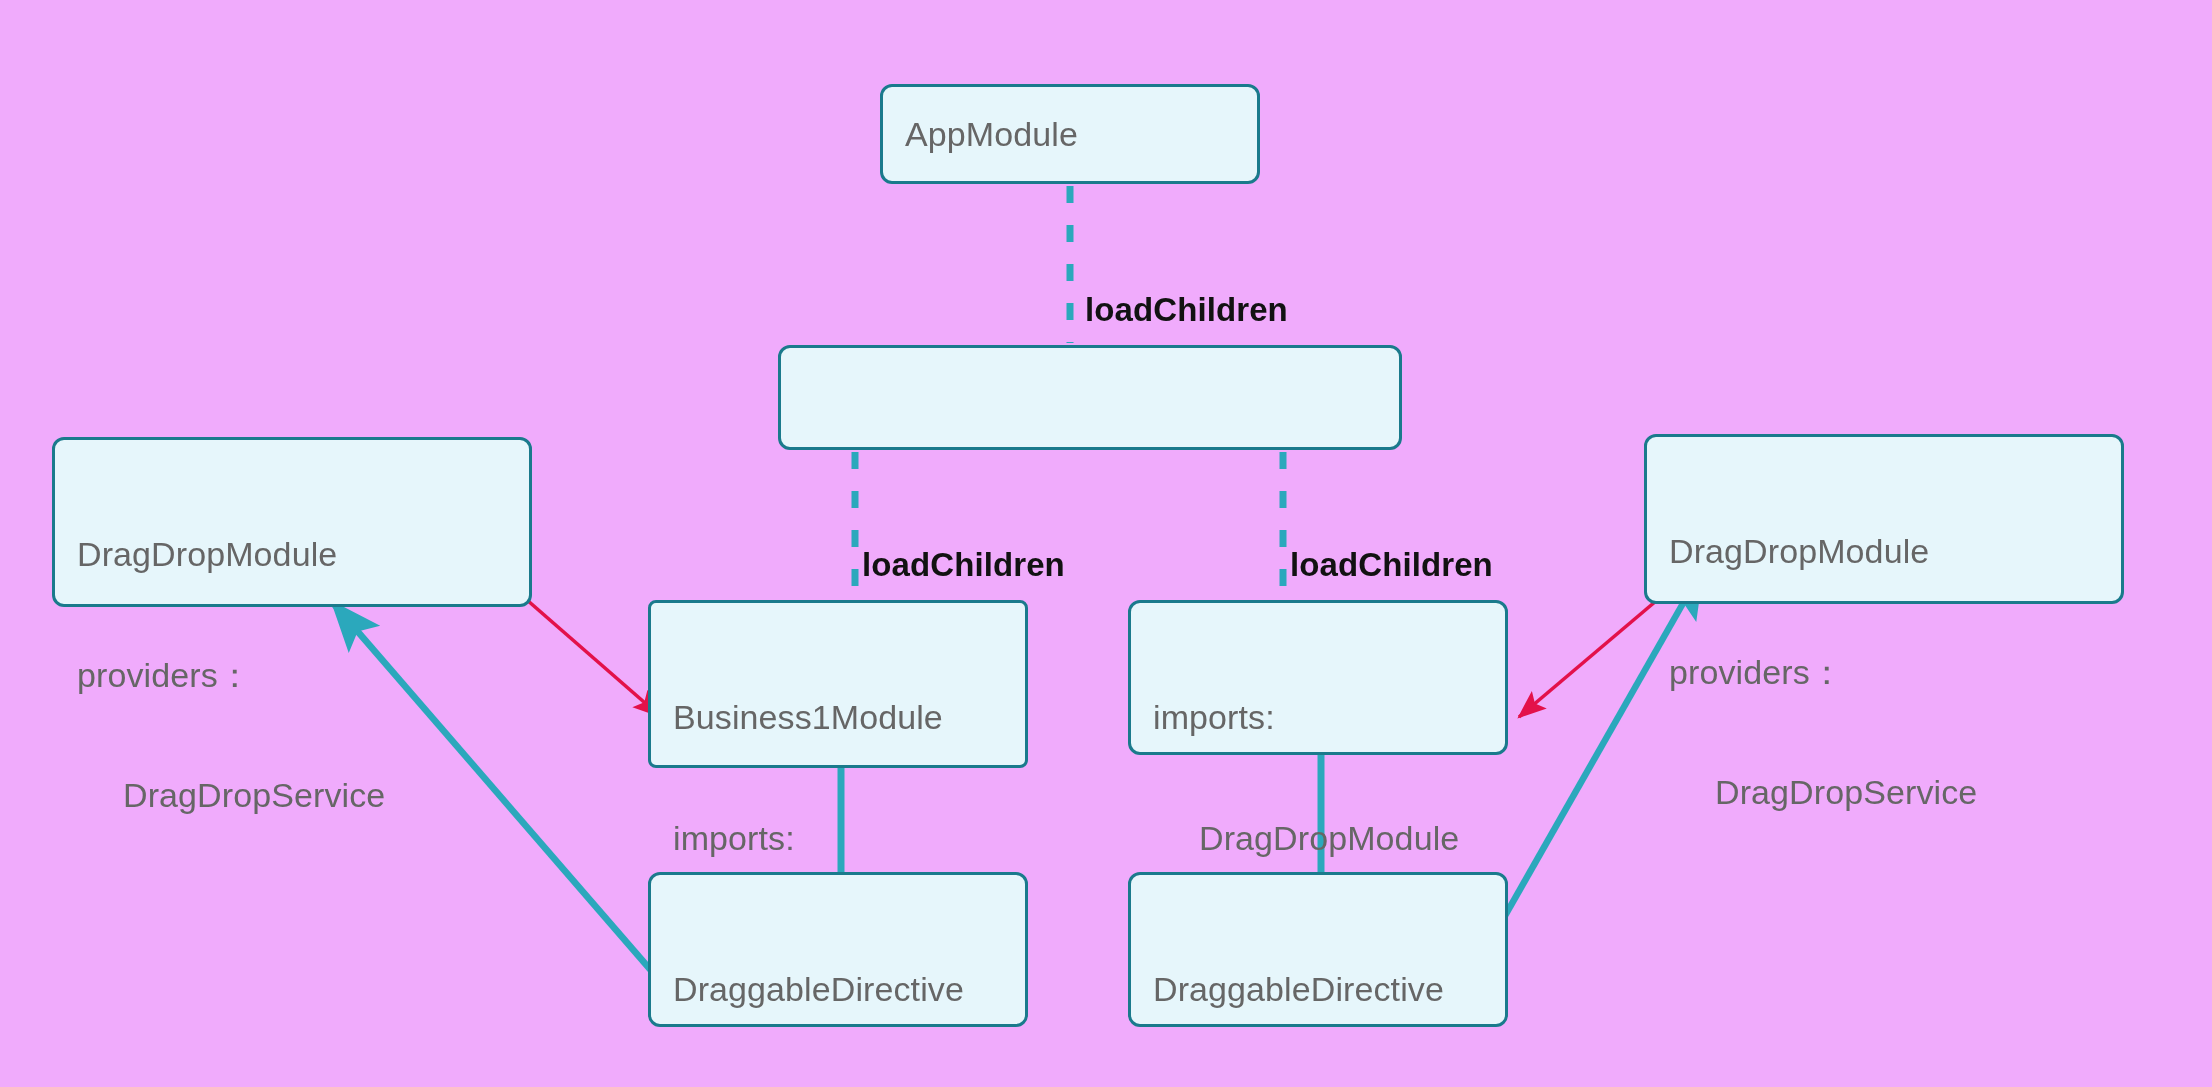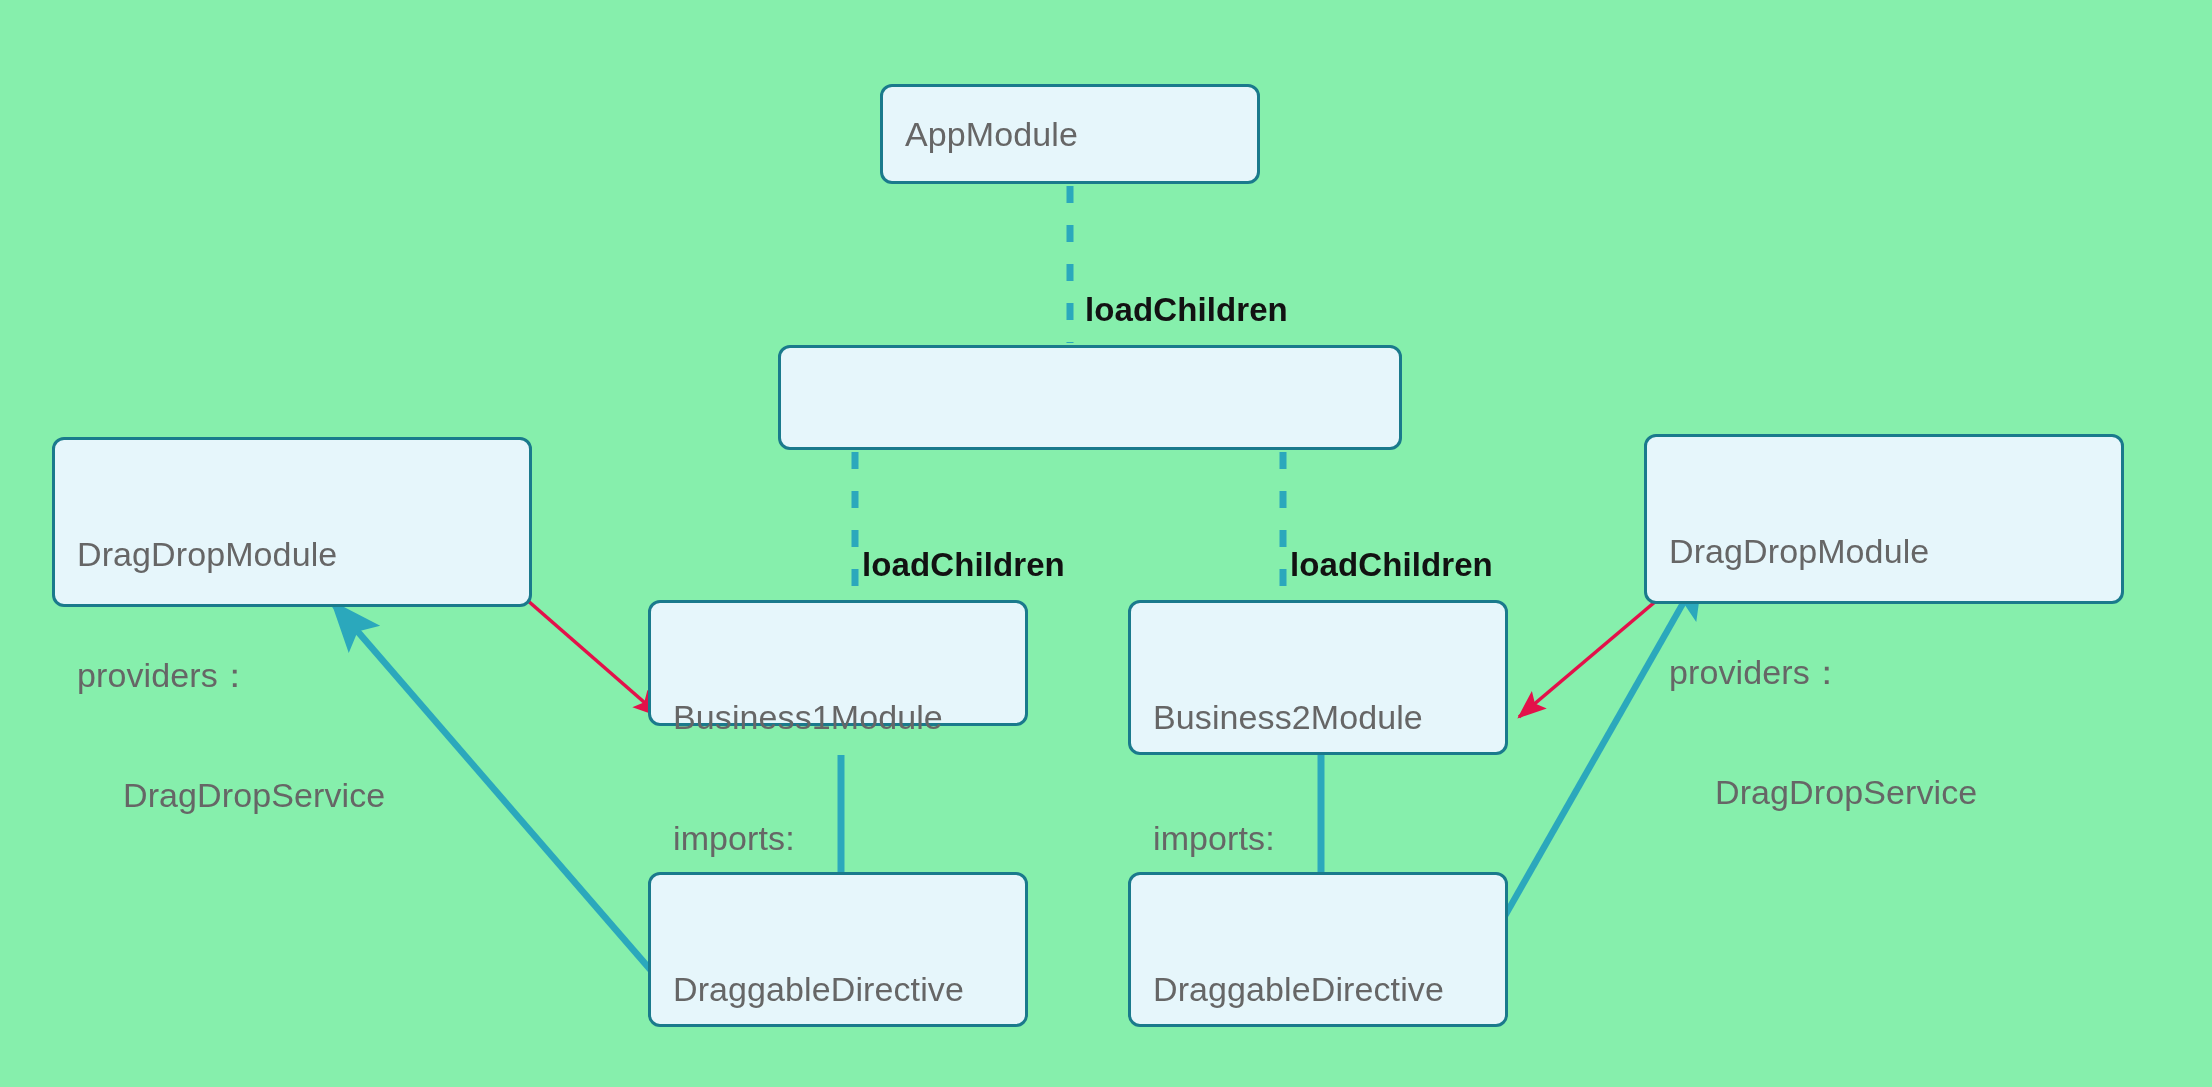--- a/index.html
+++ b/index.html
@@ -8,21 +8,21 @@
     padding: 0;
     background: #ffffff;
   }
   body {
     font-family: "Liberation Sans", "DejaVu Sans", sans-serif;
   }
   #canvas {
     position: relative;
     width: 2212px;
     height: 1087px;
-    background: #86efac;
+    background: #f0abfc;
     overflow: hidden;
   }
   #edges {
     position: absolute;
     left: 0;
     top: 0;
     width: 2212px;
     height: 1087px;
     pointer-events: none;
   }
@@ -103,28 +103,27 @@
     <span class="ln">providers：</span>
     <span class="ln indent">DragDropService</span>
   </div>
 
   <div class="node" style="left:1644px; top:434px; width:480px; height:170px;">
     <span class="ln">DragDropModule</span>
     <span class="ln">providers：</span>
     <span class="ln indent">DragDropService</span>
   </div>
 
-  <div class="node" style="left:648px; top:600px; width:380px; height:126px;">
+  <div class="node" style="left:648px; top:600px; width:380px; height:168px;border-radius:8px;">
     <span class="ln">Business1Module</span>
     <span class="ln">imports:</span>
     <span class="ln indent">DragDropModule</span>
   </div>
 
   <div class="node" style="left:1128px; top:600px; width:380px; height:155px;">
-    <span class="ln">Business2Module</span>
     <span class="ln">imports:</span>
     <span class="ln indent">DragDropModule</span>
   </div>
 
   <div class="node" style="left:648px; top:872px; width:380px; height:155px;">
     <span class="ln">DraggableDirective</span>
     
     
   </div>
 

